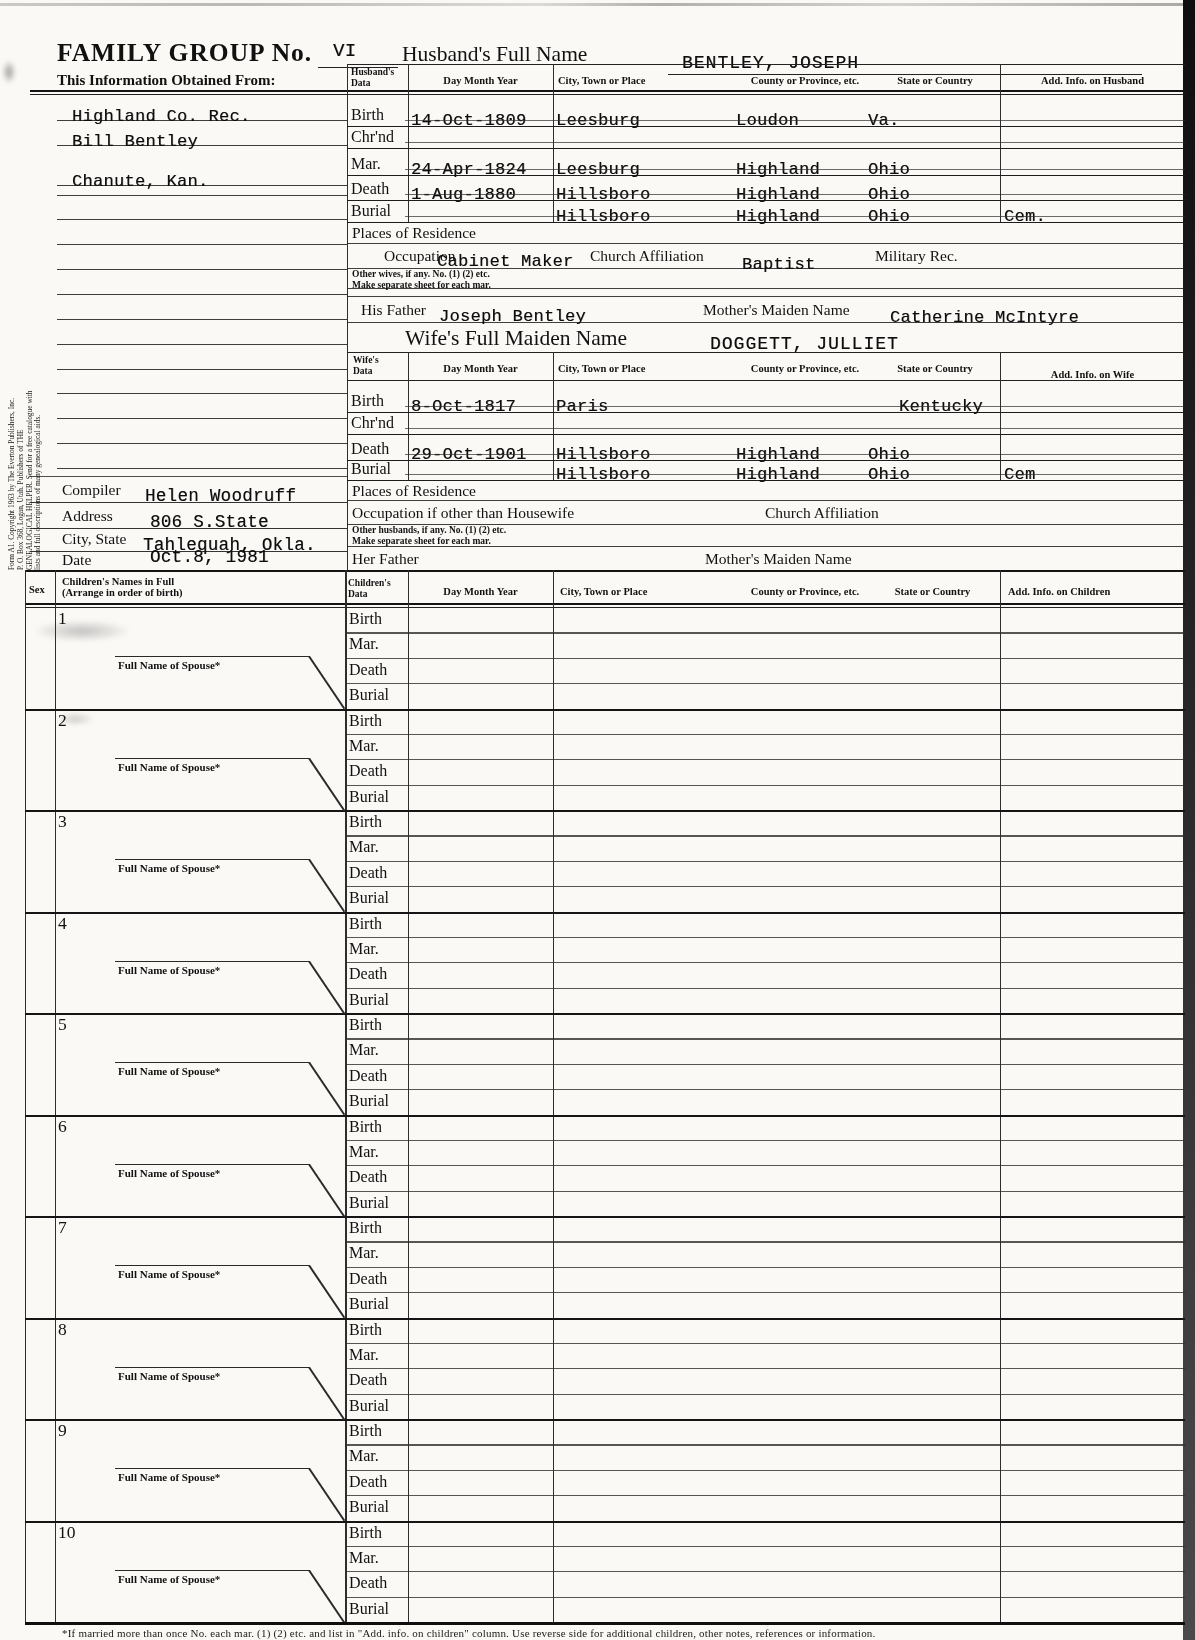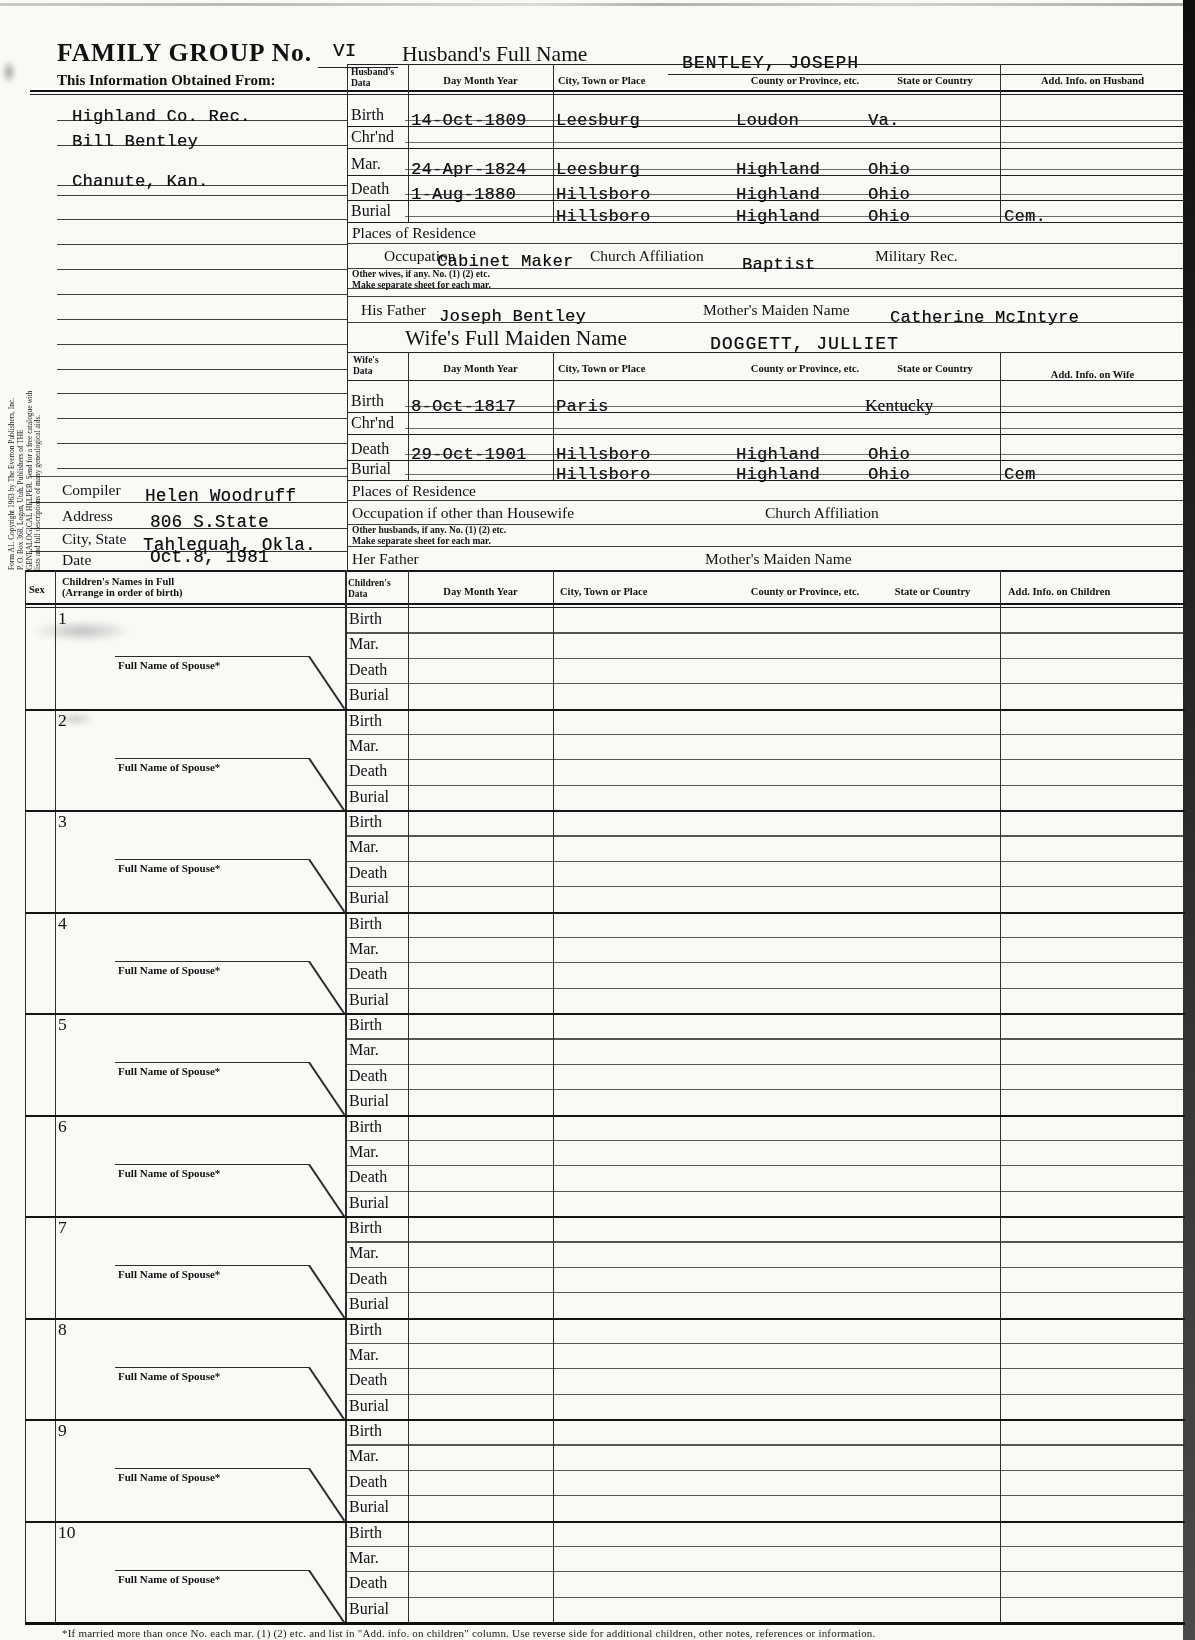--- a/index.html
+++ b/index.html
@@ -190,21 +190,21 @@
   <div class="hline" style="left:347px;top:380px;width:838px;"></div>
 
   <div class="vline" style="left:408px;top:352px;height:128px;"></div>
   <div class="vline" style="left:553px;top:352px;height:128px;"></div>
   <div class="vline" style="left:1000px;top:352px;height:128px;"></div>
 
   <div class="evrow" style="top:383px;height:29px;">
     <span class="rl serif">Birth</span>
     <span class="c cd typed">8-Oct-1817</span>
     <span class="c cc typed">Paris</span>
-    <span class="c typed" style="left:518px;font-family:Liberation Serif, serif;">Kentucky</span>
+    <span class="c typed" style="left:552px;">Kentucky</span>
   </div>
   <div class="evrow" style="top:412px;height:22px;">
     <span class="rl serif">Chr'nd</span>
   </div>
   <div class="evrow" style="top:434px;height:26px;">
     <span class="rl serif">Death</span>
     <span class="c cd typed">29-Oct-1901</span>
     <span class="c cc typed">Hillsboro</span>
     <span class="c cy typed">Highland</span>
     <span class="c cs typed">Ohio</span>

